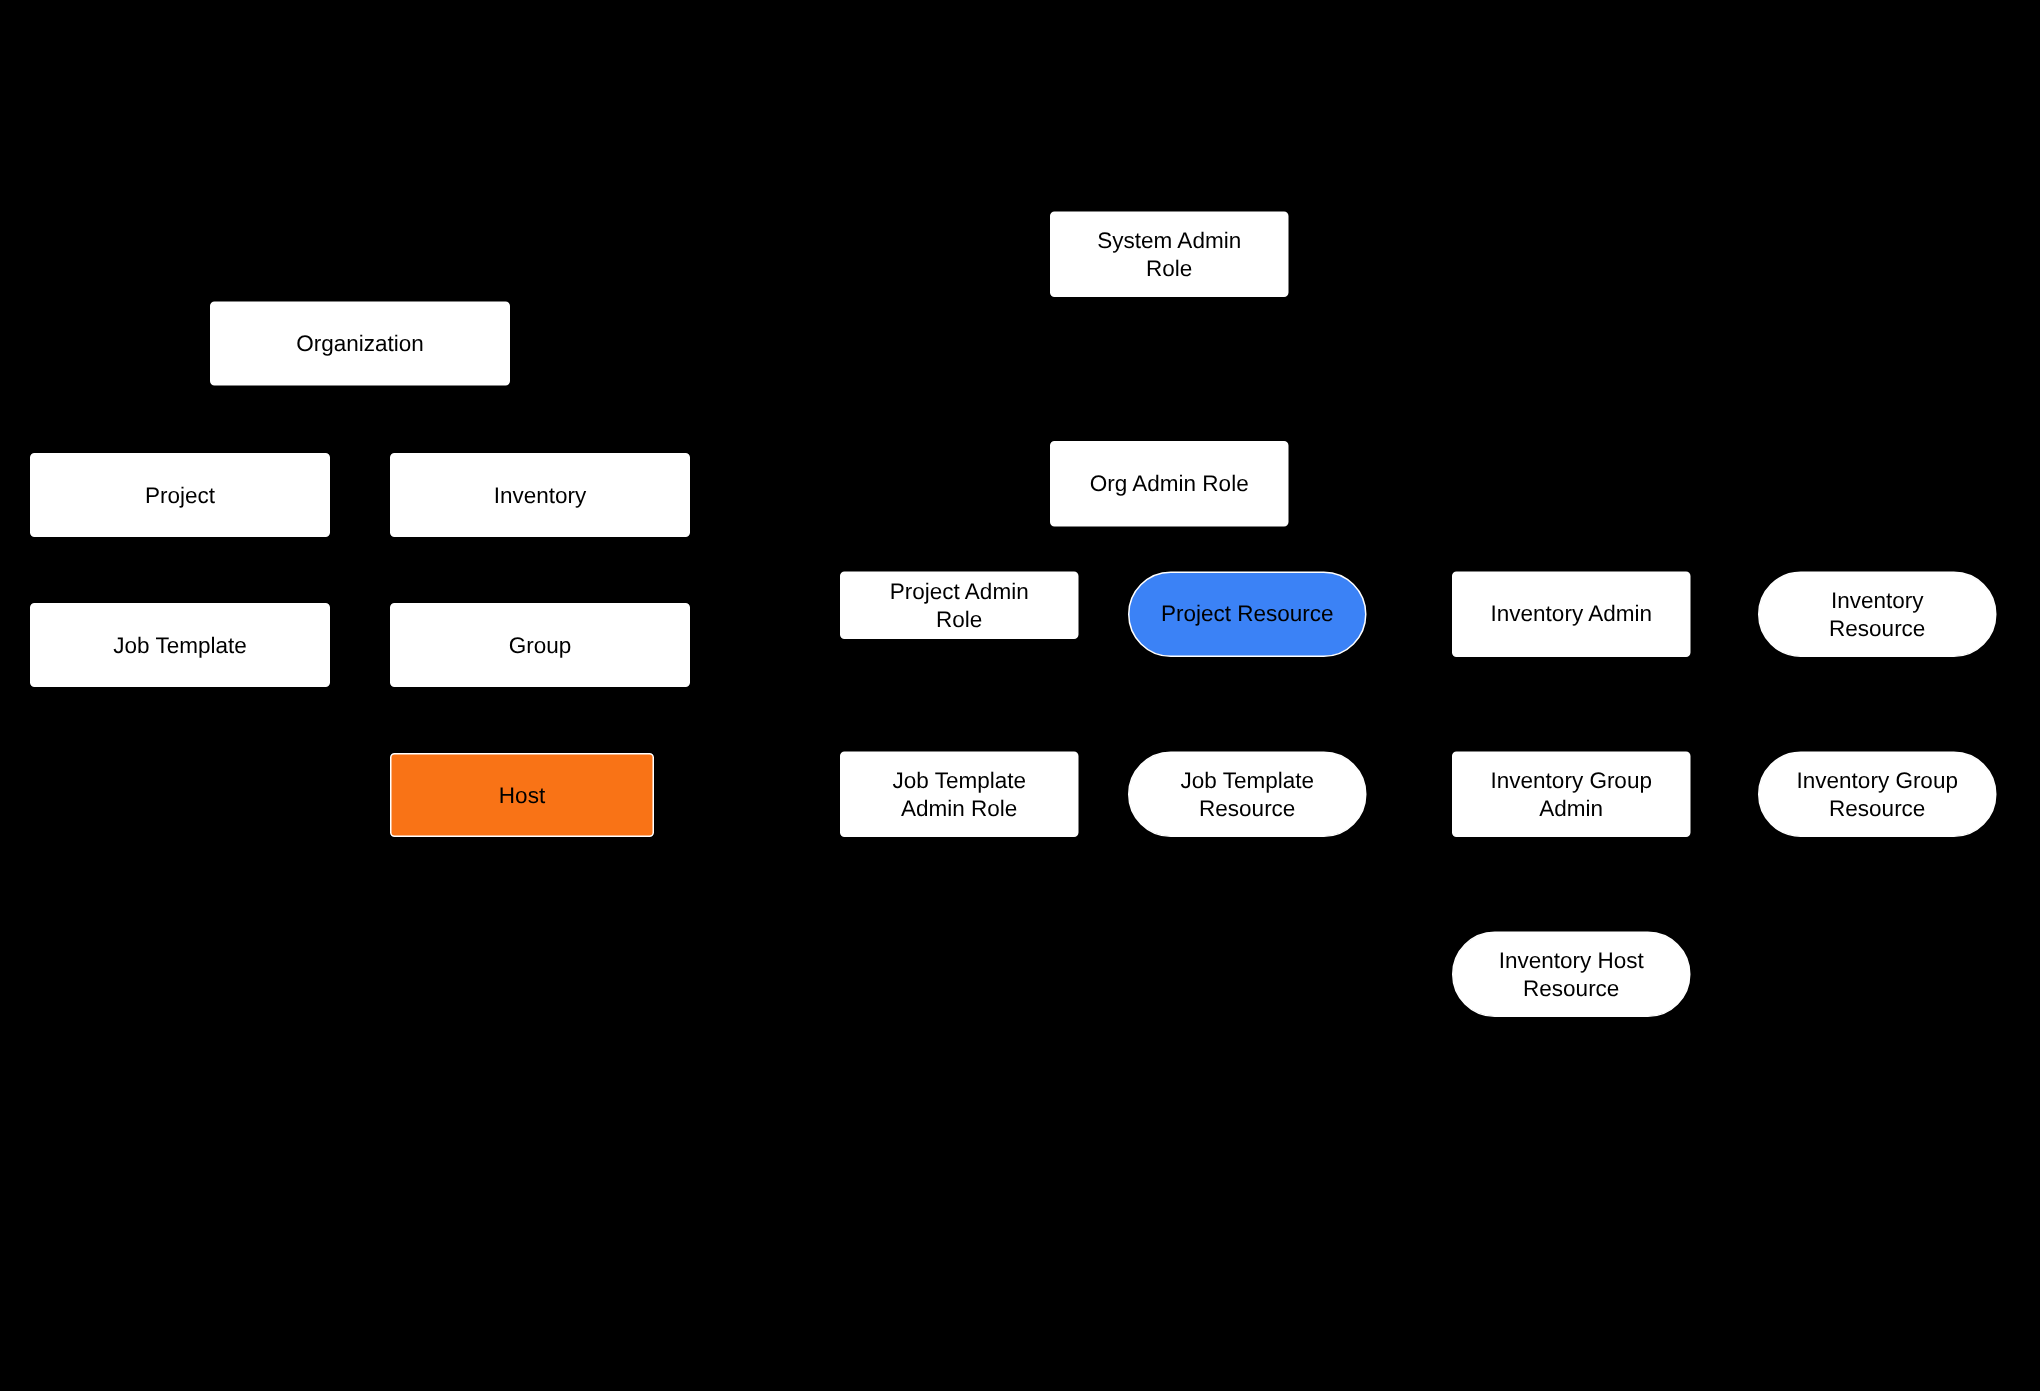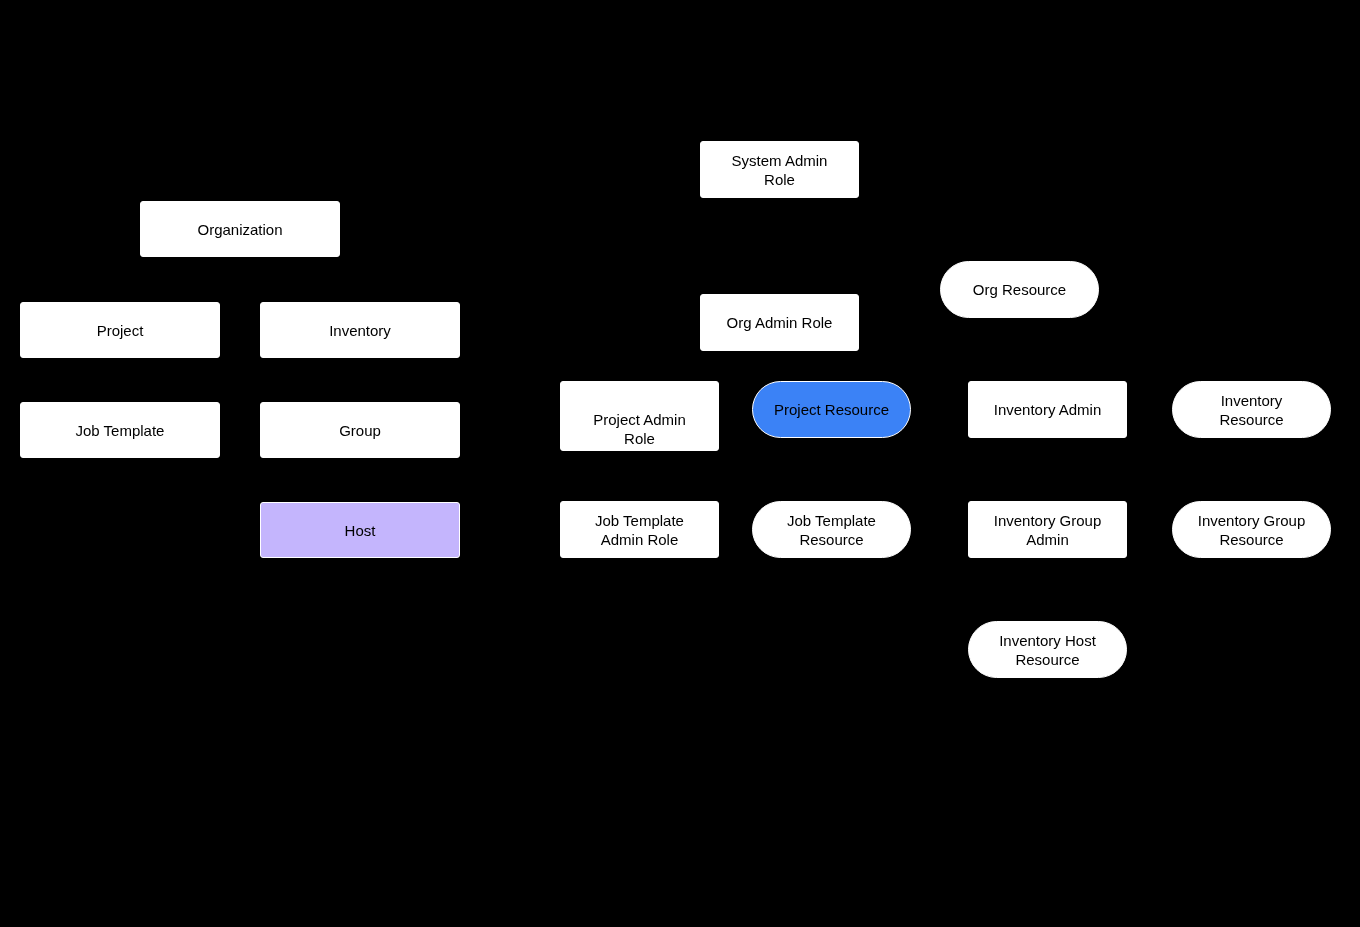--- a/index.html
+++ b/index.html
@@ -26,21 +26,21 @@
     position: absolute;
     background: #ffffff;
     color: #000000;
     display: flex;
     align-items: center;
     justify-content: center;
     text-align: center;
     box-sizing: border-box;
     font-size: 15px;
     line-height: 19px;
-    padding: 2px 6px;
+    padding: 13px 6px;
     border: 1px solid #ffffff;
   }
   .rect {
     border-radius: 3px;
   }
   .pill {
     border-radius: 999px;
   }
   .node span {
     display: block;
@@ -59,34 +59,31 @@
     </div>
     <div class="node rect" style="left: 260px; top: 302px; width: 200px; height: 56px; background: rgb(255, 255, 255); color: rgb(0, 0, 0); border-color: rgb(255, 255, 255);">
       <span>Inventory</span>
     </div>
     <div class="node rect" style="left: 20px; top: 402px; width: 200px; height: 56px; background: rgb(255, 255, 255); color: rgb(0, 0, 0); border-color: rgb(255, 255, 255);">
       <span>Job Template</span>
     </div>
     <div class="node rect" style="left: 260px; top: 402px; width: 200px; height: 56px; background: rgb(255, 255, 255); color: rgb(0, 0, 0); border-color: rgb(255, 255, 255);">
       <span>Group</span>
     </div>
-    <div class="node rect" style="left: 260px; top: 502px; width: 200px; height: 56px; background: #c4b5fd; color: rgb(0, 0, 0); border-color: rgb(255, 255, 255);">
+    <div class="node rect" style="left: 260px; top: 502px; width: 176px; height: 56px; background: #f97316; color: rgb(0, 0, 0); border-color: rgb(255, 255, 255);">
       <span>Host</span>
     </div>
     <div class="node rect" style="left: 700px; top: 141px; width: 159px; height: 57px; background: rgb(255, 255, 255); color: rgb(0, 0, 0); border-color: rgb(255, 255, 255);">
       <span>System Admin
 Role</span>
     </div>
     <div class="node rect" style="left: 700px; top: 261px; width: 159px; height: 57px; background: rgb(255, 255, 255); color: rgb(0, 0, 0); border-color: rgb(255, 255, 255); margin-top: 33px;">
       <span>Org Admin Role</span>
     </div>
-    <div class="node pill" style="left: 940px; top: 261px; width: 159px; height: 57px; background: rgb(255, 255, 255); color: rgb(0, 0, 0); border-color: rgb(255, 255, 255);">
-      <span>Org Resource</span>
-    </div>
-    <div class="node rect" style="left: 560px; top: 381px; width: 159px; height: 70px; background: rgb(255, 255, 255); color: rgb(0, 0, 0); border-color: rgb(255, 255, 255); align-items: flex-end;">
+    <div class="node rect" style="left: 560px; top: 381px; width: 159px; height: 45px; background: rgb(255, 255, 255); color: rgb(0, 0, 0); border-color: rgb(255, 255, 255);">
       <span>Project Admin
 Role</span>
     </div>
     <div class="node pill" style="left: 752px; top: 381px; width: 159px; height: 57px; background: #3b82f6; color: rgb(0, 0, 0); border-color: rgb(255, 255, 255);">
       <span>Project Resource</span>
     </div>
     <div class="node rect" style="left: 968px; top: 381px; width: 159px; height: 57px; background: rgb(255, 255, 255); color: rgb(0, 0, 0); border-color: rgb(255, 255, 255);">
       <span>Inventory Admin</span>
     </div>
     <div class="node pill" style="left: 1172px; top: 381px; width: 159px; height: 57px; background: rgb(255, 255, 255); color: rgb(0, 0, 0); border-color: rgb(255, 255, 255);">

